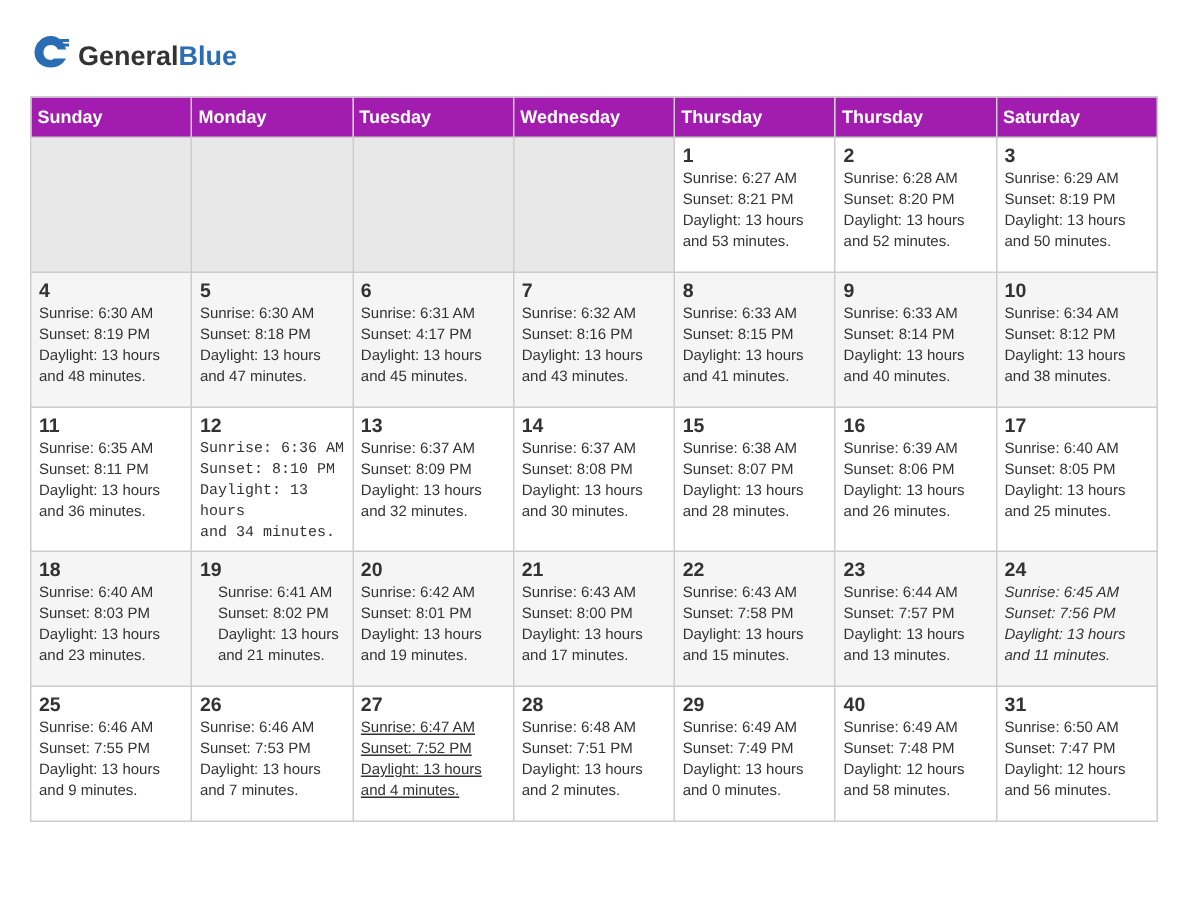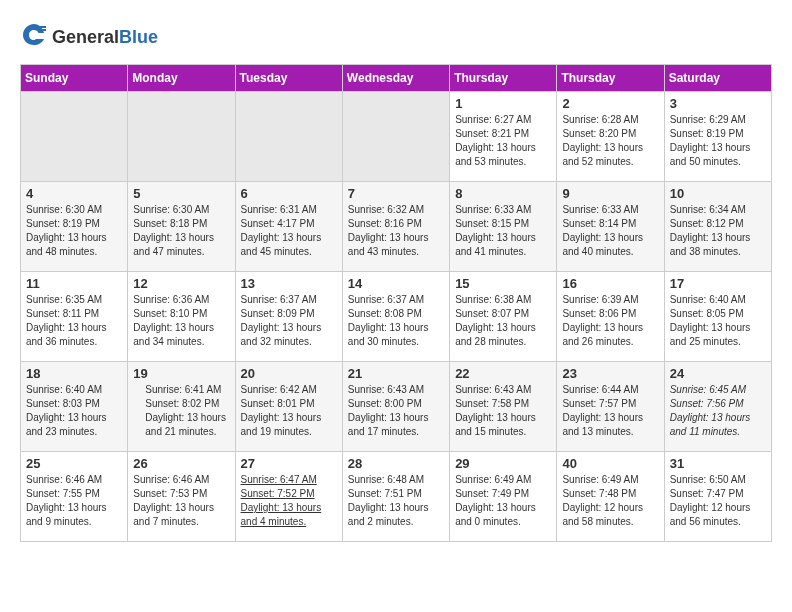--- a/index.html
+++ b/index.html
@@ -202,21 +202,21 @@
       <tr>
         <td>
           <span class="day-number">11</span>
           <div class="day-info" style="white-space: pre-line;">Sunrise: 6:35 AM
 Sunset: 8:11 PM
 Daylight: 13 hours
 and 36 minutes.</div>
         </td>
         <td>
           <span class="day-number">12</span>
-          <div class="day-info" style="white-space: pre-line;">Sunrise: 6:36 AM
+          <div class="day-info" style="white-space: pre-line; font-family: Liberation Mono, monospace;">Sunrise: 6:36 AM
 Sunset: 8:10 PM
 Daylight: 13 hours
 and 34 minutes.</div>
         </td>
         <td>
           <span class="day-number">13</span>
           <div class="day-info" style="white-space: pre-line;">Sunrise: 6:37 AM
 Sunset: 8:09 PM
 Daylight: 13 hours
 and 32 minutes.</div>

